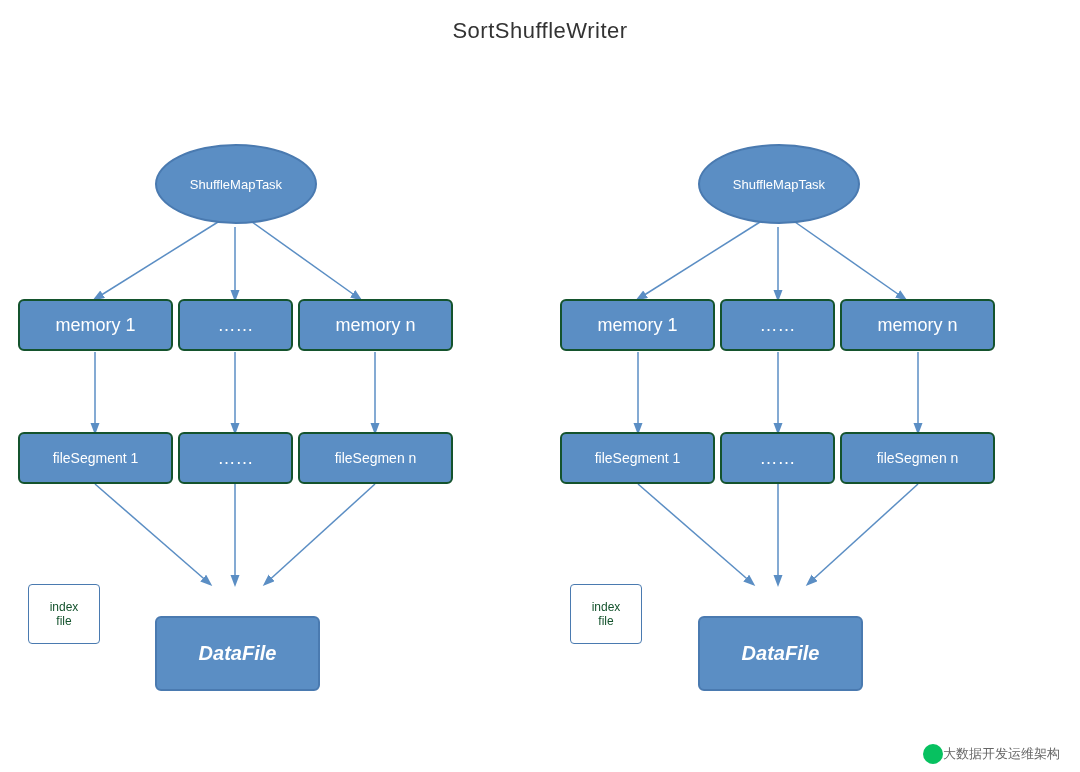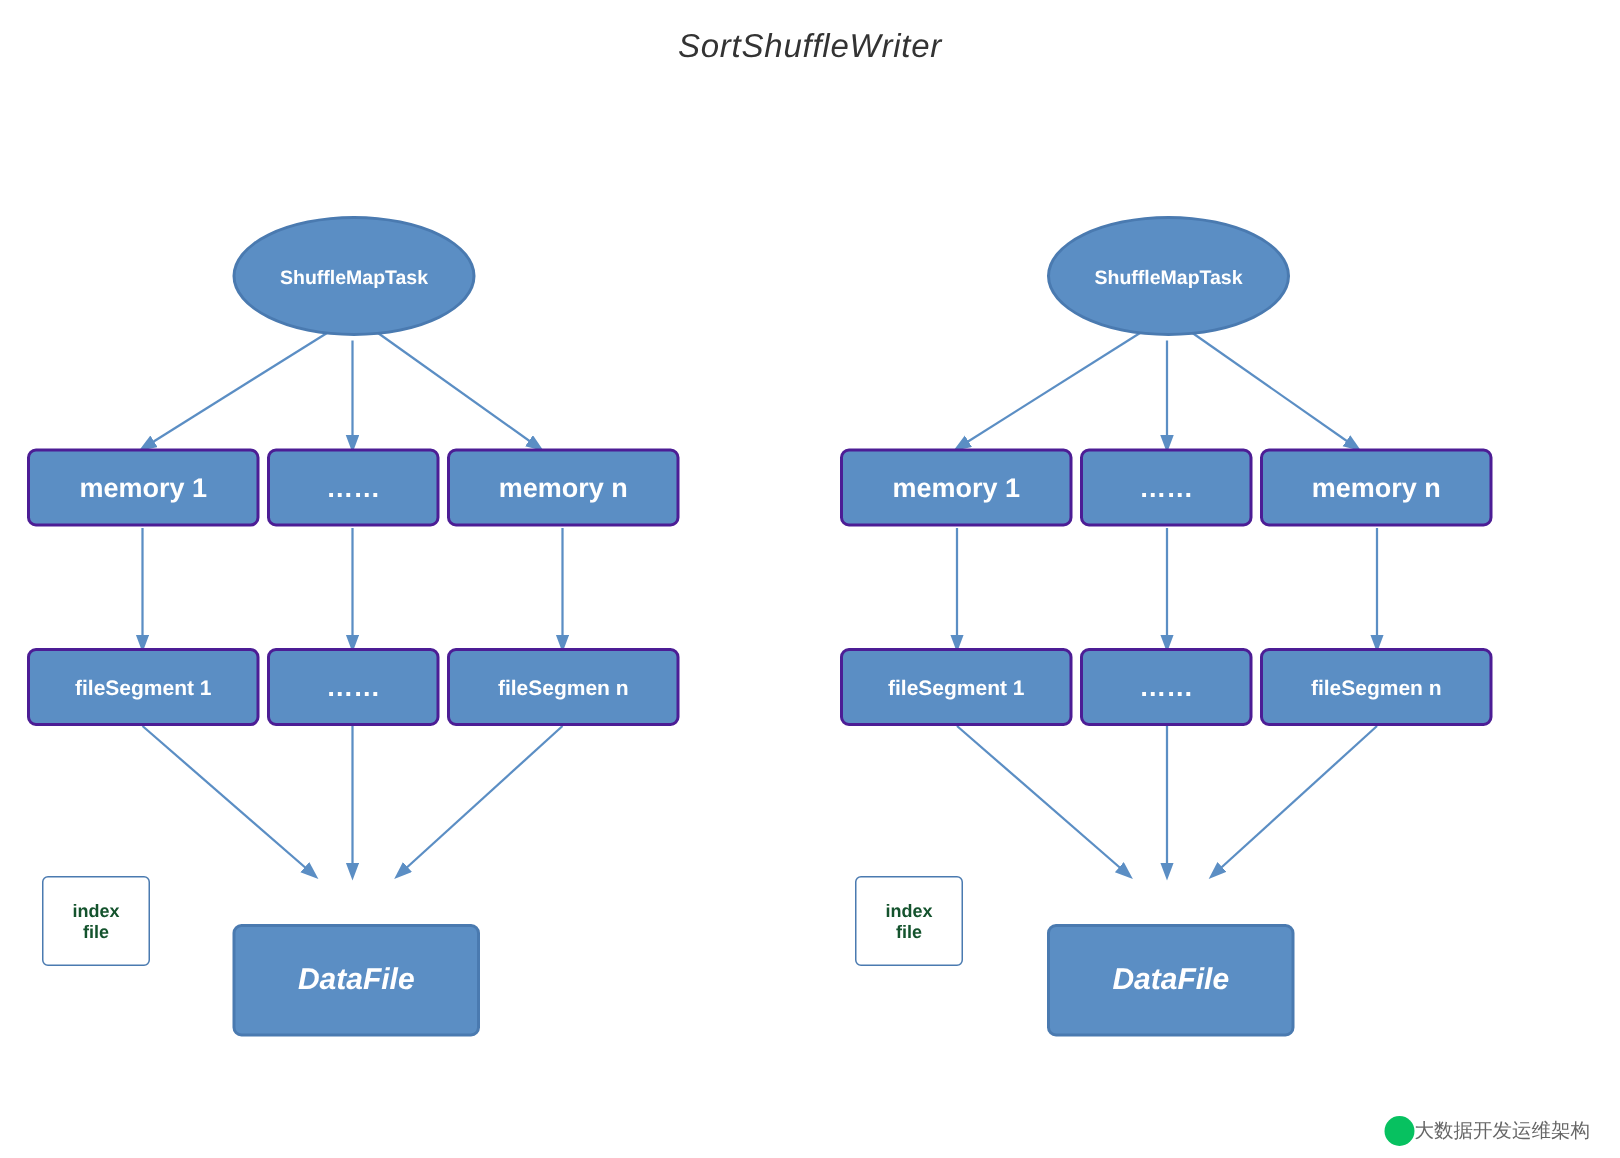--- a/index.html
+++ b/index.html
@@ -12,21 +12,20 @@
       position: relative;
     }
 
     .page-title {
       text-align: center;
       font-size: 22px;
       color: #333;
       padding-top: 18px;
       font-weight: normal;
       letter-spacing: 0.5px;
-      font-style: italic;
     }
 
     .diagram-container {
       position: relative;
       width: 1080px;
       height: 730px;
     }
 
     svg.connectors {
       position: absolute;
@@ -37,33 +36,33 @@
     }
 
     .node {
       position: absolute;
       display: flex;
       align-items: center;
       justify-content: center;
       text-align: center;
       color: #fff;
       font-size: 15px;
-      font-weight: 700;
+      font-weight: 400;
     }
 
     .node-ellipse {
       background: #5b8ec4;
       border-radius: 50%;
       border: 2px solid #4a7ab0;
     }
 
     .node-rect {
       background: #5b8ec4;
       border-radius: 6px;
-      border: 2px solid #4c1d95;
+      border: 2px solid #14532d;
     }
 
     .node-rect-small {
       background: #ffffff;
       border-radius: 4px;
       border: 1.5px solid #4a7ab0;
       color: #14532d;
       font-size: 12px;
     }
 

